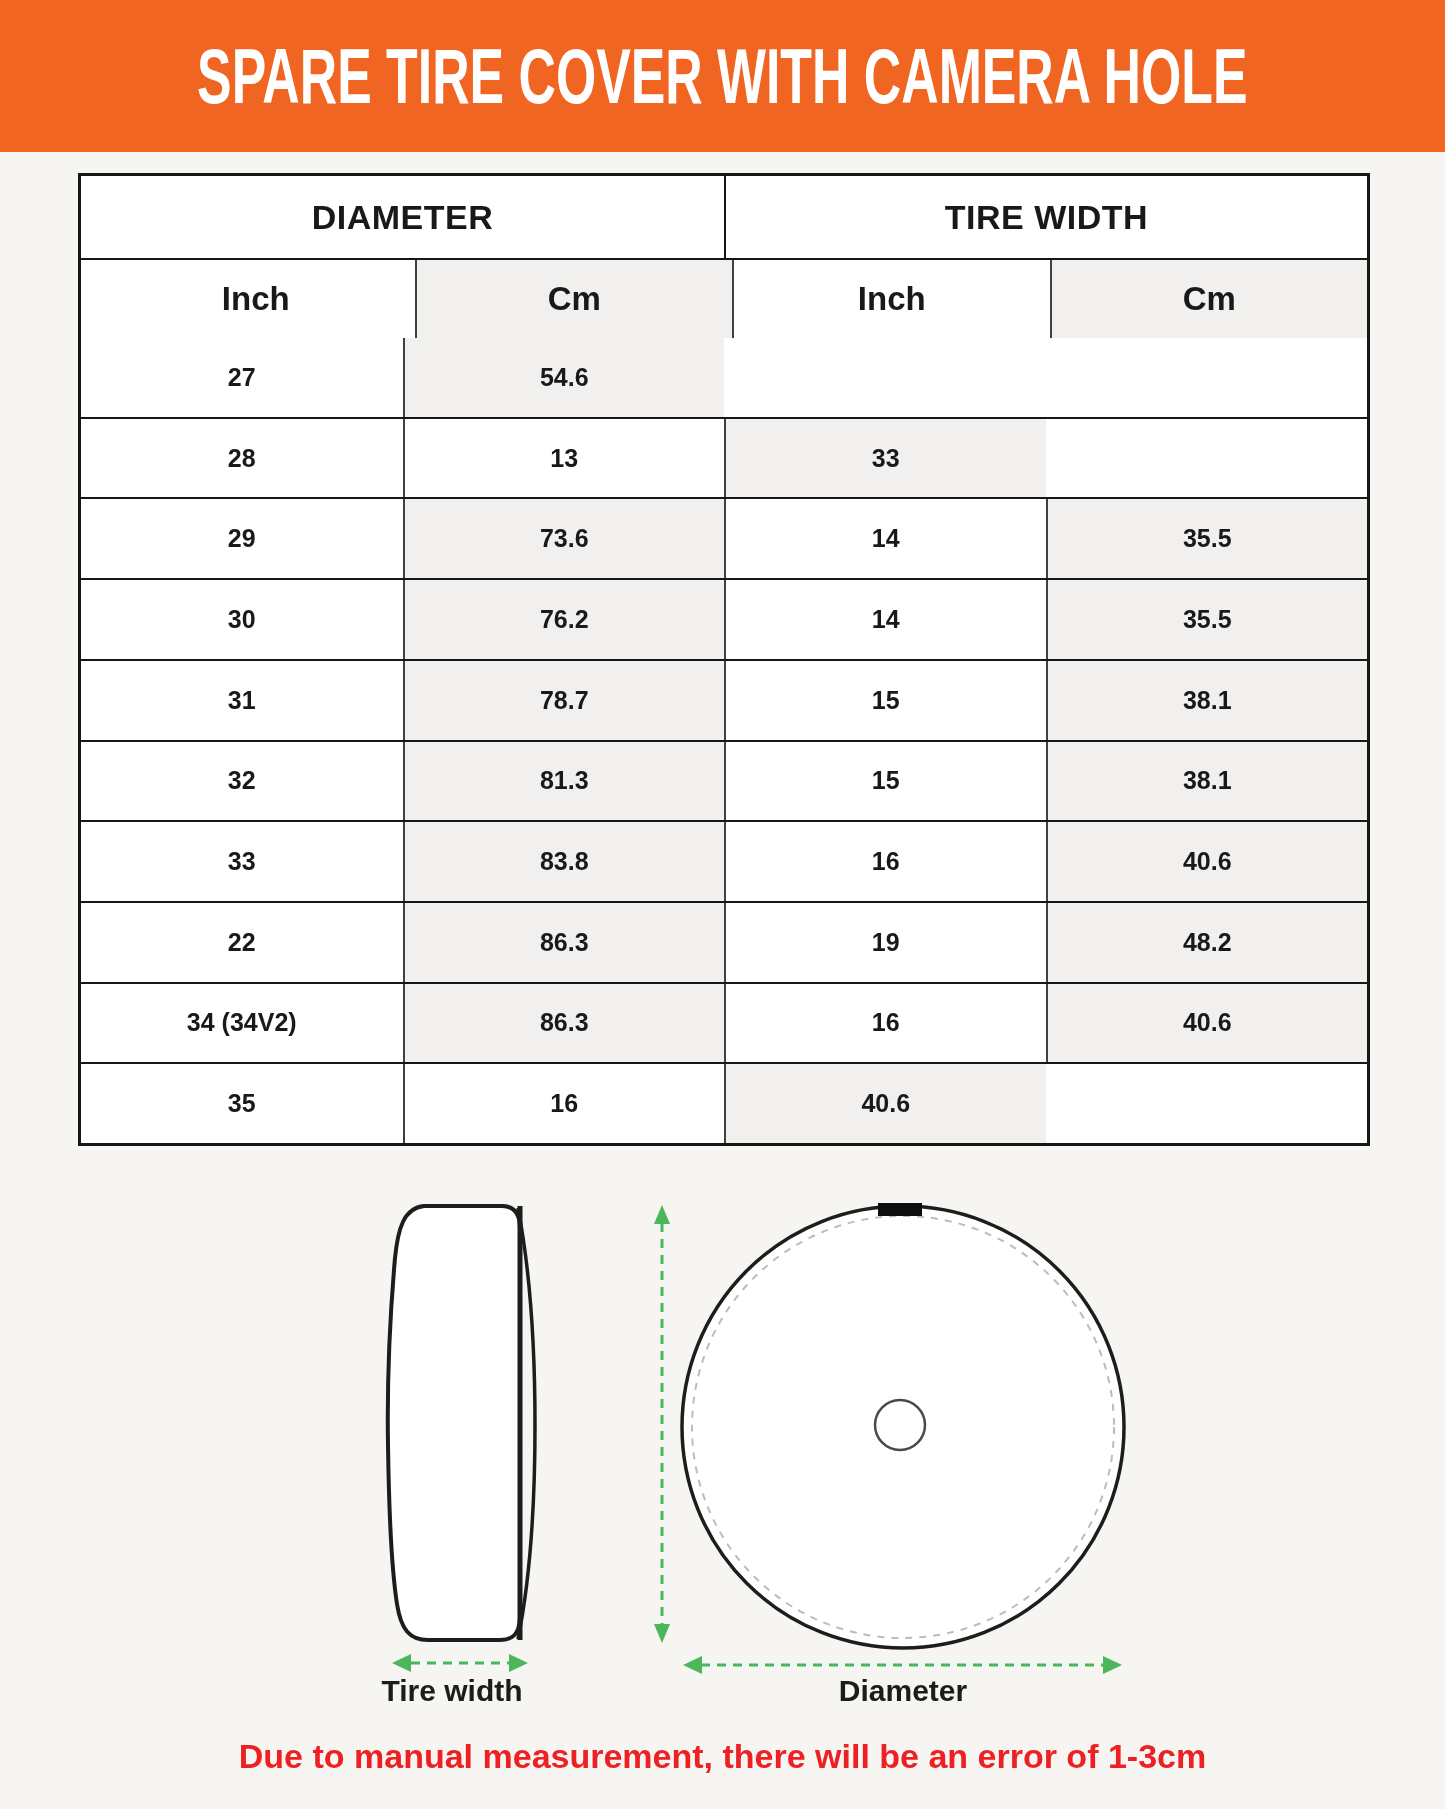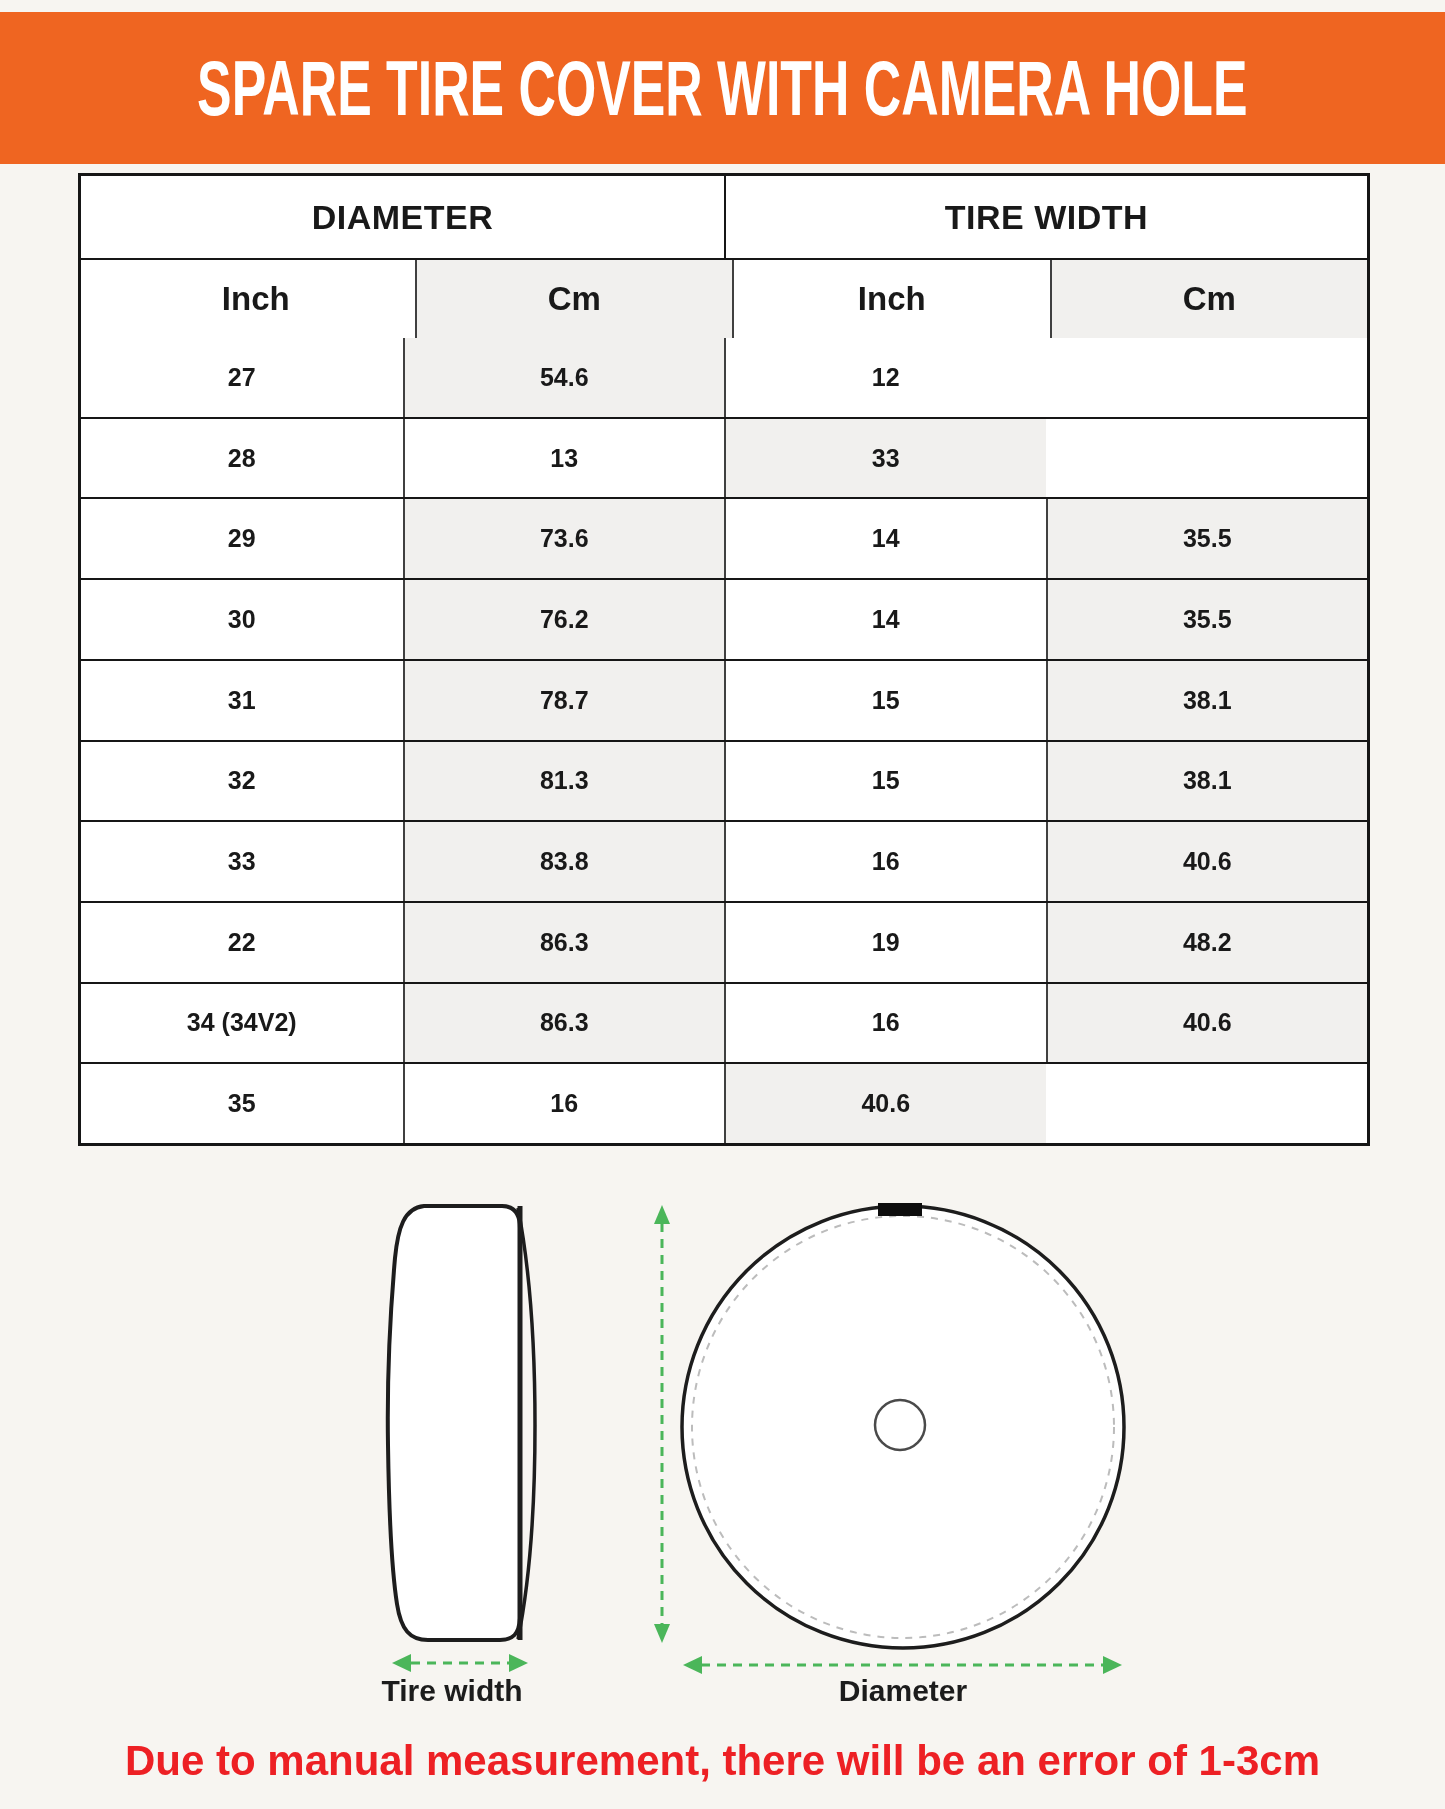--- a/index.html
+++ b/index.html
@@ -6,21 +6,21 @@
   body{
     width:1445px;height:1809px;
     background:#f7f5f1;
     font-family:"Liberation Sans", sans-serif;
     -webkit-font-smoothing:antialiased;
   }
   .page{position:relative;width:1445px;height:1809px;overflow:hidden;}
 
   
   .banner{
-    position:absolute;left:0;top:12px;width:1445px;height:152px;
+    position:absolute;left:0;top:0;width:1445px;height:152px;
     background:var(--banner-bg,#ef6521);
     display:flex;align-items:center;justify-content:center;
   }
   .banner h1{
     margin:0;color:var(--banner-fg,#fff);
     font-size:74px;font-weight:bold;letter-spacing:0px;
     white-space:nowrap;transform:scale(0.70,1.04);transform-origin:center;
   }
 
   
@@ -52,21 +52,21 @@
   .dim-label{
     position:absolute;width:260px;text-align:center;
     font-size:30px;font-weight:bold;color:#1c1c1c;
   }
   .label-tire-width{left:322px;top:1674px;}
   .label-diameter{left:773px;top:1674px;}
 
   
   .note{
     position:absolute;left:0;top:1737px;width:1445px;
-    text-align:center;font-size:42px;font-weight:bold;
+    text-align:center;font-size:34px;font-weight:bold;
     color:var(--note-color,#ed2024);
   }
 </style>
 </head>
 <body>
 
 <div class="page">
 
   <header class="banner">
     <h1>SPARE TIRE COVER WITH CAMERA HOLE</h1>
@@ -80,21 +80,20 @@
     <div class="trow sub-row">
       <div class="cell q sub-cell">Inch</div>
       <div class="cell q sub-cell v gray">Cm</div>
       <div class="cell q sub-cell v">Inch</div>
       <div class="cell q sub-cell v gray">Cm</div>
     </div>
 
     <div id="table-body" style="display:contents"><div class="trow data-row">
           <div class="cell q data-cell ">27</div>
           <div class="cell q data-cell v gray">54.6</div>
-          <div class="cell q data-cell v">12</div>
         </div><div class="trow data-row">
           <div class="cell q data-cell ">28</div>
           <div class="cell q data-cell v">13</div>
           <div class="cell q data-cell v gray">33</div>
         </div><div class="trow data-row">
           <div class="cell q data-cell ">29</div>
           <div class="cell q data-cell v gray">73.6</div>
           <div class="cell q data-cell v">14</div>
           <div class="cell q data-cell v gray">35.5</div>
         </div><div class="trow data-row">

